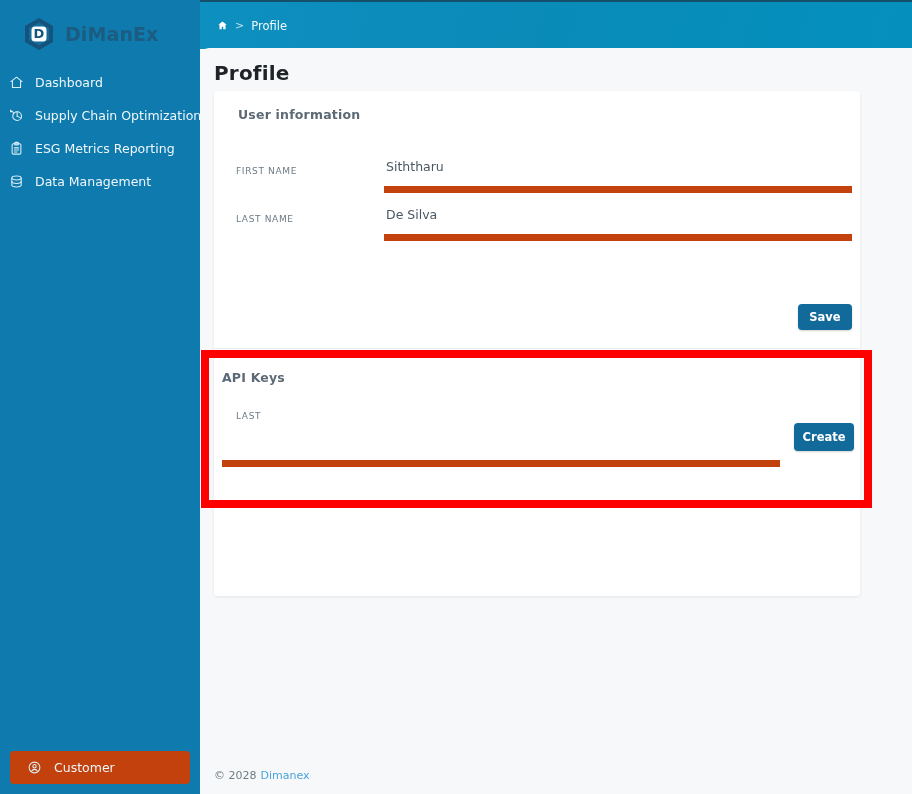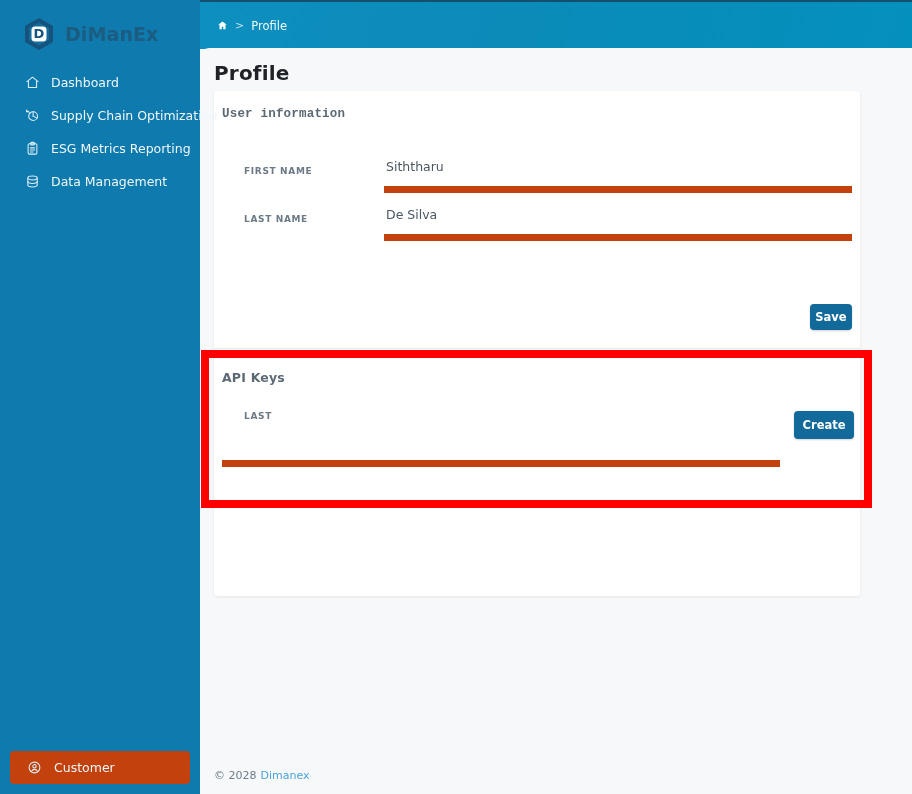--- a/index.html
+++ b/index.html
@@ -30,21 +30,21 @@
   }
   .logo-text {
     margin-left: 9px;
     font-size: 19px; font-weight: bold;
     color: #1b5c80;
     letter-spacing: .1px;
   }
   .nav { margin-top: 14px; }
   .nav-item {
     display: flex; align-items: center;
-    height: 33px; padding-left: 22px;
+    height: 33px; padding-left: 6px;
     color: #eef7fb; font-size: 12.5px;
     cursor: pointer;
   }
   .nav-icon {
     width: 20px; height: 20px; flex: none;
     display: flex; align-items: center; justify-content: center;
     color: #dcefF8; margin-right: 9px;
   }
   .nav-icon svg { display: block; }
   .nav-label { white-space: nowrap; }
@@ -98,22 +98,22 @@
   .section { position: absolute; left: 0; width: 646px; }
   .section-title {
     font-size: 12.5px; font-weight: bold; color: #5c6a75;
     letter-spacing: .2px;
   }
 
   .field-row {
     position: absolute; left: 0; width: 646px; height: 48px;
   }
   .field-label {
-    position: absolute; left: 8px; top: 13px;
-    font-size: 9px; font-weight: bold; color: #6c7a86;
+    position: absolute; left: 0; top: 13px;
+    font-size: 9px; font-weight: normal; color: #6c7a86;
     letter-spacing: .65px;
     padding-left: 22px;
   }
   .field-input {
     position: absolute; left: 170px; top: 0;
     width: 468px; height: 40px;
     border: none; border-bottom: 7px solid #c2410c;
     background: transparent;
     font-family: "DejaVu Sans", "Liberation Sans", sans-serif;
     font-size: 12.5px; color: #4b5763;
@@ -126,21 +126,21 @@
     border: none; border-radius: 4px;
     background: #126a9a; color: #ffffff;
     font-family: "DejaVu Sans", "Liberation Sans", sans-serif;
     font-size: 11.5px; font-weight: bold;
     cursor: pointer;
     box-shadow: 0 1px 2px rgba(0,0,0,.18);
   }
 
   #save-btn {
     position: absolute; right: 8px; top: 0;
-    width: 42px; height: 26px;
+    width: 54px; height: 26px;
   }
   #create-btn {
     position: absolute; right: 6px; top: 0;
     width: 60px; height: 28px;
   }
 
   .divider {
     position: absolute; left: 0; width: 646px;
     height: 1px; background: #ececee;
   }
@@ -259,21 +259,21 @@
     </div>
   </header>
 
   <main id="content">
 
     <h1 class="page-title">Profile</h1>
 
     <section class="card">
 
       <div class="section" style="top:16px;">
-        <div class="section-title" style="margin-left:8px;font-family:Liberation Mono, monospace;">User information</div>
+        <div class="section-title" style="margin-left:24px;">User information</div>
       </div>
 
       <div class="field-row" style="top:62px;">
         <span class="field-label">FIRST NAME</span>
         <input class="field-input" type="text" value="Siththaru" style="">
       </div>
 
       <div class="field-row" style="top:110px;">
         <span class="field-label">LAST NAME</span>
         <input class="field-input" type="text" value="De Silva" style="">
@@ -286,21 +286,21 @@
 
       <div class="divider" style="top:257px;"></div>
 
       <div class="section" style="top:279px;">
         <div class="section-title" style="margin-left:8px;">API Keys</div>
       </div>
 
       <div class="field-row" style="top:320px;height:46px;">
         <span class="field-label" style="top:0;">LAST</span>
         <input class="field-input" type="text" style="left: 8px; top: 16px; width: 558px;" value="">
-        <button class="btn" id="create-btn" style="top:0;">Create</button>
+        <button class="btn" id="create-btn" style="top:12px;">Create</button>
       </div>
 
     </section>
 
     <footer id="footer">
       <span>© 2028</span>
       <span class="lnk">Dimanex</span>
     </footer>
 
   </main>

